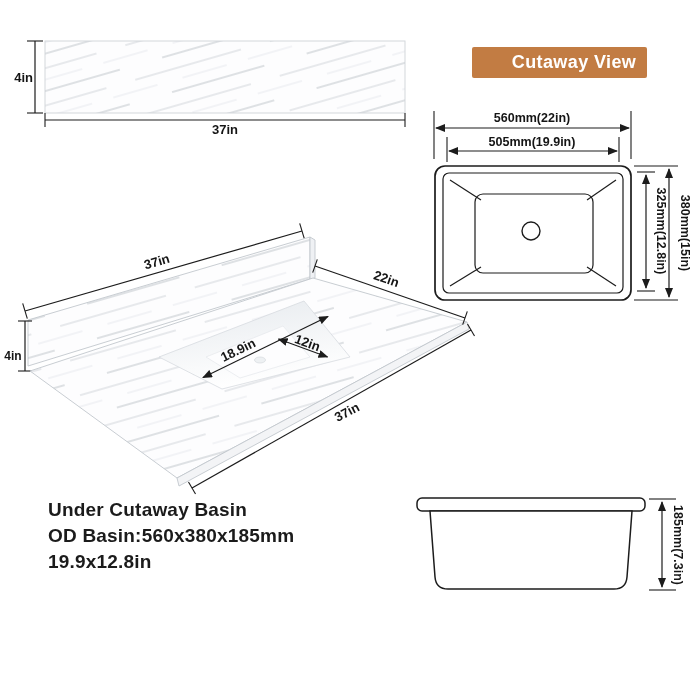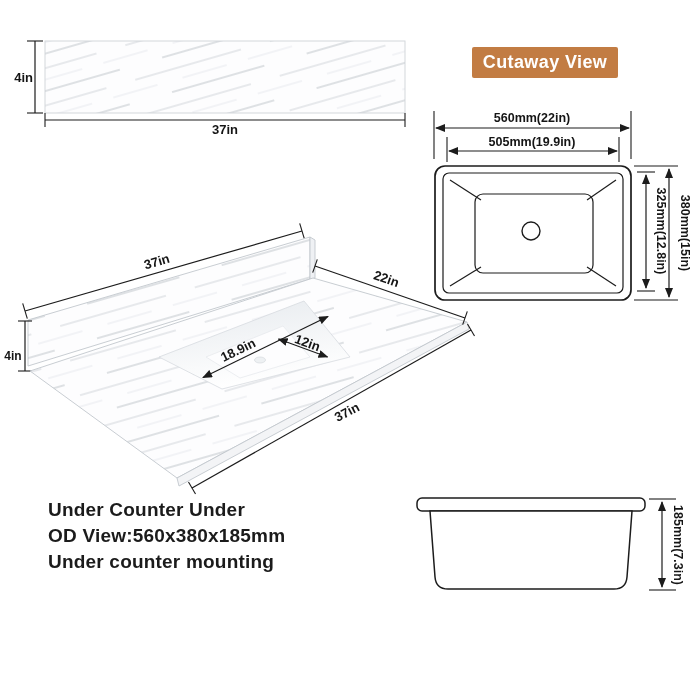--- a/index.html
+++ b/index.html
@@ -127,22 +127,22 @@
     <g>
       <rect class="outline" x="417" y="498" width="228" height="13" rx="5"></rect>
       <path class="outline" d="M430,511 L632,511 L627,577 Q626,589 614,589 L448,589 Q436,589 435,577 Z"></path>
       <line class="tick" x1="649" y1="499" x2="676" y2="499"></line>
       <line class="tick" x1="649" y1="590" x2="676" y2="590"></line>
       <line class="ln" x1="662" y1="502" x2="662" y2="587" marker-start="url(#arr)" marker-end="url(#arr)"></line>
       <text class="dimsm" x="674" y="545" text-anchor="middle" transform="rotate(90 674 545)">185mm(7.3in)</text>
     </g>
   </svg>
 
-  <div class="cutaway-btn" style="background: rgb(194, 124, 67);">
+  <div class="cutaway-btn" style="background: rgb(194, 124, 67); padding-left: 29px;">
     <span>Cutaway View</span>
   </div>
 
   <div class="specs">
-    <div>Under Counter Under</div>
-    <div>OD View:560x380x185mm</div>
-    <div>Under counter mounting</div>
+    <div>Under Cutaway Basin</div>
+    <div>OD Basin:560x380x185mm</div>
+    <div>19.9x12.8in</div>
   </div>
 </div>
 
 </body></html>

